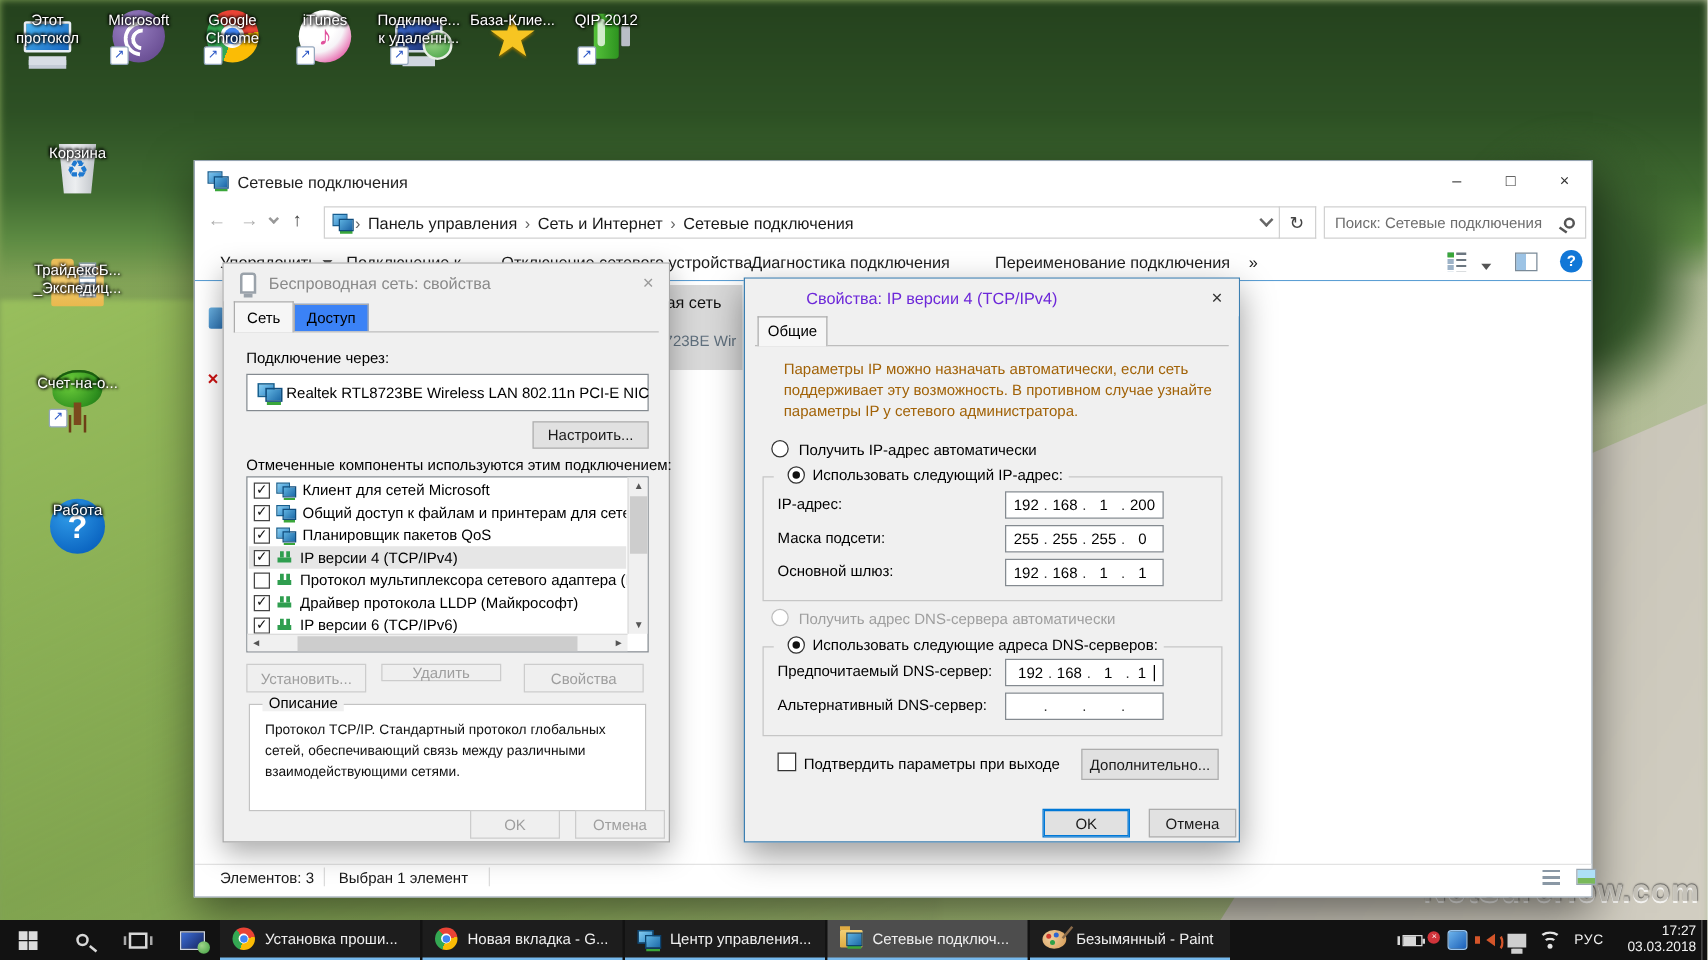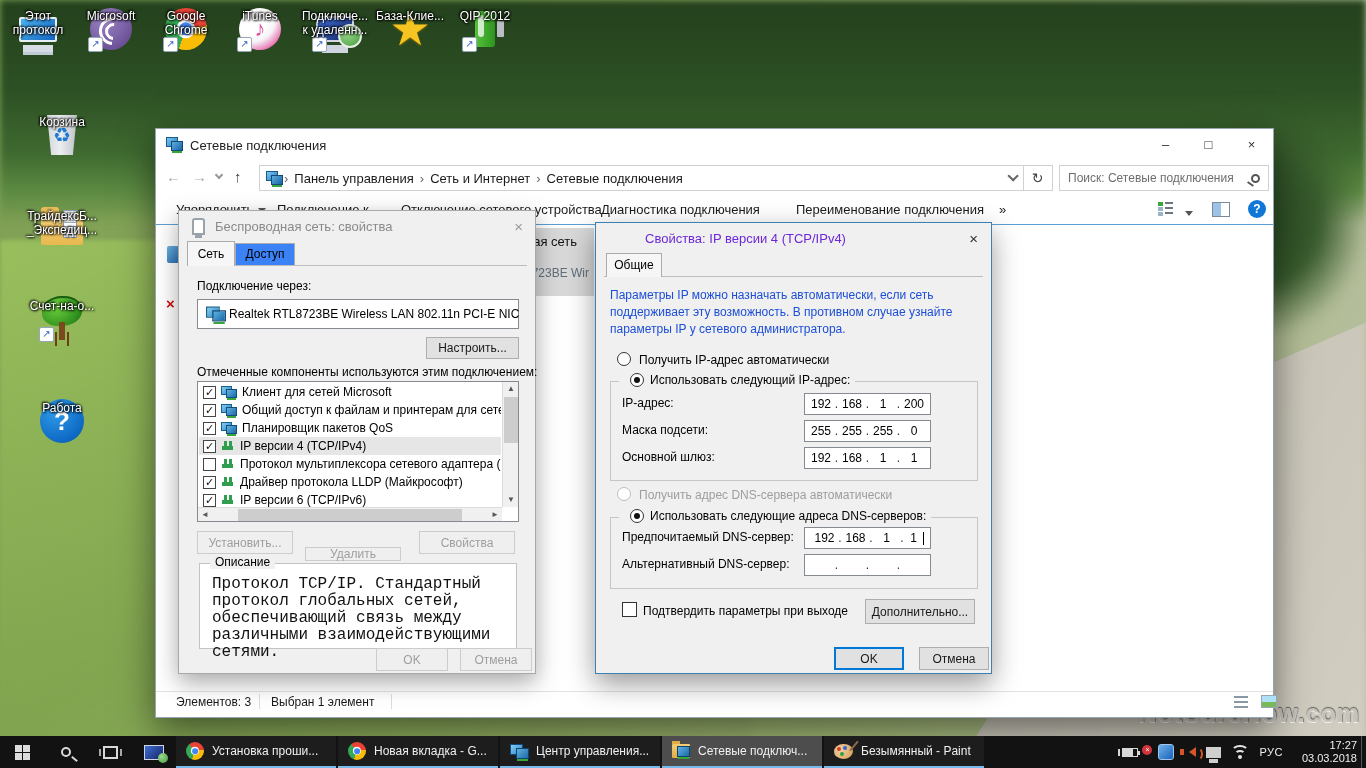--- a/index.html
+++ b/index.html
@@ -158,27 +158,27 @@
   .ci-proto::after { content:""; position:absolute; left:3px; top:0; width:3px; height:5px; background:#2f9e4f; box-shadow:5px 0 0 #2f9e4f; }
   .clab { font-size:12px; white-space:nowrap; overflow:hidden; }
   .vscroll { position:absolute; top:0; bottom:14px; right:0; width:16px; background:#f0f0f0; border-left:1px solid #dcdcdc; }
   .vscroll .sarrow { position:absolute; left:0; width:16px; height:14px; font-size:8px; color:#555; text-align:center; line-height:14px; }
   .vthumb { position:absolute; left:1px; top:15px; width:14px; height:46px; background:#cdcdcd; }
   .hscroll { position:absolute; left:0; right:16px; bottom:0; height:14px; background:#f0f0f0; border-top:1px solid #dcdcdc; }
   .hscroll .sarrow { position:absolute; top:0; width:14px; height:14px; font-size:8px; color:#555; text-align:center; line-height:14px; }
   .hthumb { position:absolute; left:40px; right:40px; top:1px; height:12px; background:#cdcdcd; }
   .descbox { position:absolute; left:20px; top:352px; width:318px; height:86px; border:1px solid #c3c3c3; background:#fff; }
   .descbox .dchip { position:absolute; top:-9px; left:10px; background:#f0f0f0; padding:0 5px; }
-  .descbox .dbody { position:absolute; left:12px; top:12px; width:292px; font-size:16px; line-height:17px; color:#111;font-family:Liberation Mono, monospace; }
+  .descbox .dbody { position:absolute; left:12px; top:12px; width:292px; font-size:11px; line-height:17px; color:#111; }
 
   
   .dlg2 { left:595px; top:222px; width:397px; height:452px; border:1px solid #3c7fb1; box-shadow:0 10px 26px rgba(0,0,0,.4); }
   .dlg2 .dtext { left:32px; color:#6d28d9;margin-left:17px; }
   .dlg2 .dclose { right:13px; color:#333; }
-  .intro { position:absolute; left:14px; top:64px; width:358px; font-size:12px; line-height:17px; color:#1d4ed8; }
+  .intro { position:absolute; left:31px; top:64px; width:358px; font-size:12px; line-height:17px; color:#a16207; }
 
   
   .taskbar { position:absolute; left:0; bottom:0; width:1366px; height:32px; background:#121212; z-index:100; display:flex; align-items:stretch; }
   .tb-btn { width:44px; display:flex; align-items:center; justify-content:center; flex:none; }
   .startlogo { width:15px; height:15px; background:
     linear-gradient(#dcdcdc,#dcdcdc) 0 0/7px 7px no-repeat,
     linear-gradient(#dcdcdc,#dcdcdc) 8px 0/7px 7px no-repeat,
     linear-gradient(#dcdcdc,#dcdcdc) 0 8px/7px 7px no-repeat,
     linear-gradient(#dcdcdc,#dcdcdc) 8px 8px/7px 7px no-repeat; }
   .searchglyph { width:10px; height:10px; border:2px solid #d8d8d8; border-radius:50%; position:relative; }
@@ -429,21 +429,21 @@
       <span class="sarrow" style="bottom:0">▼</span>
     </div>
     <div class="hscroll">
       <span class="sarrow" style="left:0">◄</span>
       <div class="hthumb"></div>
       <span class="sarrow" style="right:0">►</span>
     </div>
   </div>
 
   <div class="btn dis" style="left:18px;top:320px;width:96px;height:23px">Установить...</div>
-  <div class="btn dis" style="left:126px;top:336px;width:96px;height:14px">Удалить</div>
+  <div class="btn dis" style="left:126px;top:320px;width:96px;height:14px">Удалить</div>
   <div class="btn dis" style="left:240px;top:320px;width:96px;height:23px">Свойства</div>
 
   <div class="descbox">
     <div class="dchip">Описание</div>
     <div class="dbody">Протокол TCP/IP. Стандартный протокол глобальных сетей, обеспечивающий связь между различными взаимодействующими сетями.</div>
   </div>
 
   <div class="btn dis" style="left:197px;top:437px;width:72px;height:23px">OK</div>
   <div class="btn dis" style="left:281px;top:437px;width:72px;height:23px">Отмена</div>
 </div>

